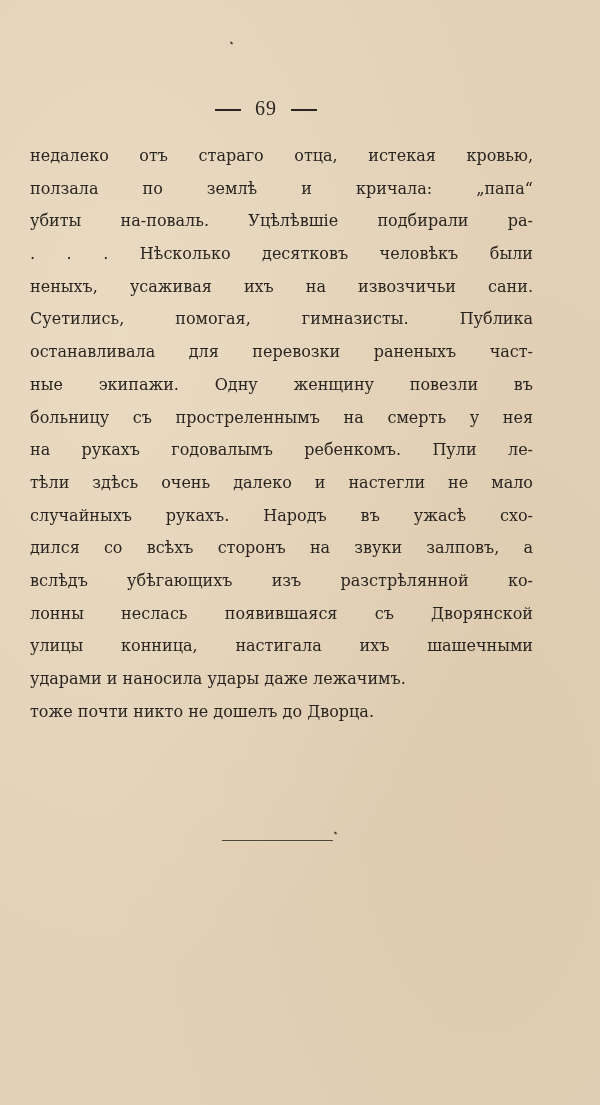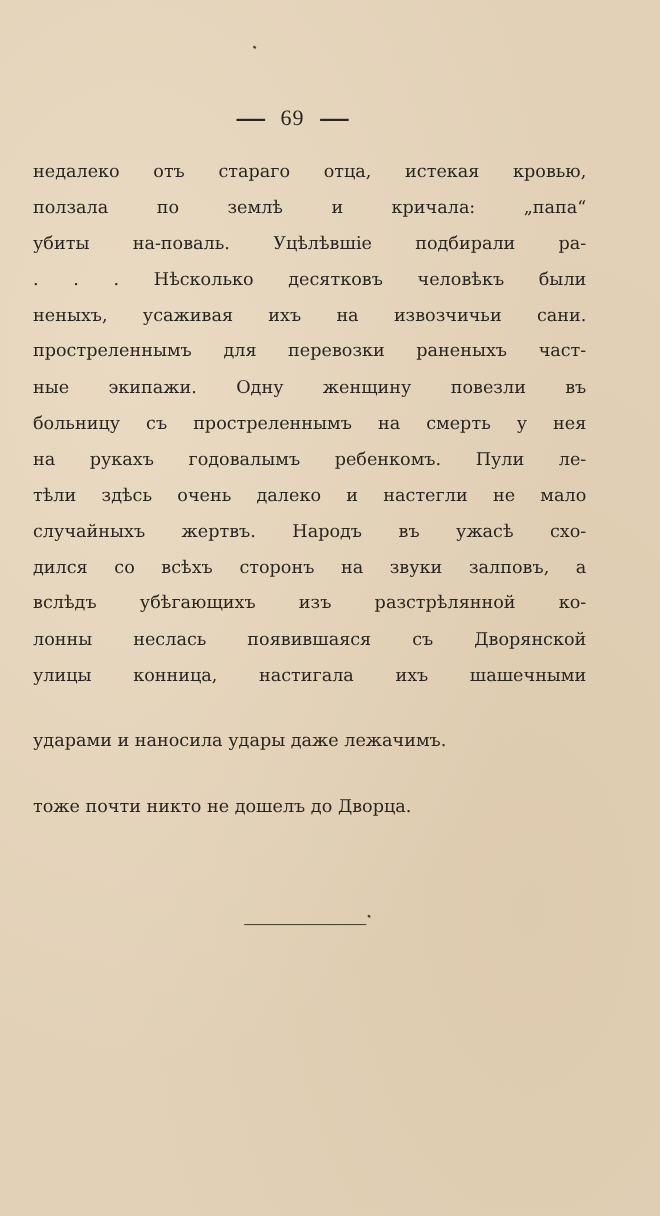--- a/index.html
+++ b/index.html
@@ -55,21 +55,20 @@
   .line {
     display: block;
     text-align: justify;
     text-align-last: justify;
     white-space: nowrap;
     height: 32.7px;
     overflow: visible;
   }
   .line.last {
     text-align-last: left;
-    margin-top: 27px;
   }
   .line.indent {
     padding-left: 21px;
   }
   .line.para-gap {
     margin-top: 5px;
   }
   .end-rule {
     position: absolute;
     top: 840px;
@@ -89,26 +88,27 @@
   <span class="dash"></span><span>69</span><span class="dash"></span>
 </div>
 
 <div class="text-block">
   <div>
     <span class="line">недалеко отъ стараго отца, истекая кровью,</span>
     <span class="line">ползала по землѣ и кричала: „папа“</span>
     <span class="line">убиты на-поваль. Уцѣлѣвшіе подбирали ра-</span>
     <span class="line">. . . Нѣсколько десятковъ человѣкъ были</span>
     <span class="line">неныхъ, усаживая ихъ на извозчичьи сани.</span>
-    <span class="line">простреленнымъ для перевозки раненыхъ част-</span>
+    <span class="line">Суетились, помогая, гимназисты. Публика</span>
+    <span class="line">останавливала для перевозки раненыхъ част-</span>
     <span class="line">ные экипажи. Одну женщину повезли въ</span>
     <span class="line">больницу съ простреленнымъ на смерть у нея</span>
     <span class="line">на рукахъ годовалымъ ребенкомъ. Пули ле-</span>
     <span class="line">тѣли здѣсь очень далеко и настегли не мало</span>
-    <span class="line">случайныхъ жертвъ. Народъ въ ужасѣ схо-</span>
+    <span class="line">случайныхъ рукахъ. Народъ въ ужасѣ схо-</span>
     <span class="line">дился со всѣхъ сторонъ на звуки залповъ, а</span>
     <span class="line">вслѣдъ убѣгающихъ изъ разстрѣлянной ко-</span>
     <span class="line">лонны неслась появившаяся съ Дворянской</span>
     <span class="line">улицы конница, настигала ихъ шашечными</span>
     <span class="line last">ударами и наносила удары даже лежачимъ.</span>
   </div>
   <div>
     <span class="line last">тоже почти никто не дошелъ до Дворца.</span>
   </div>
 </div>

